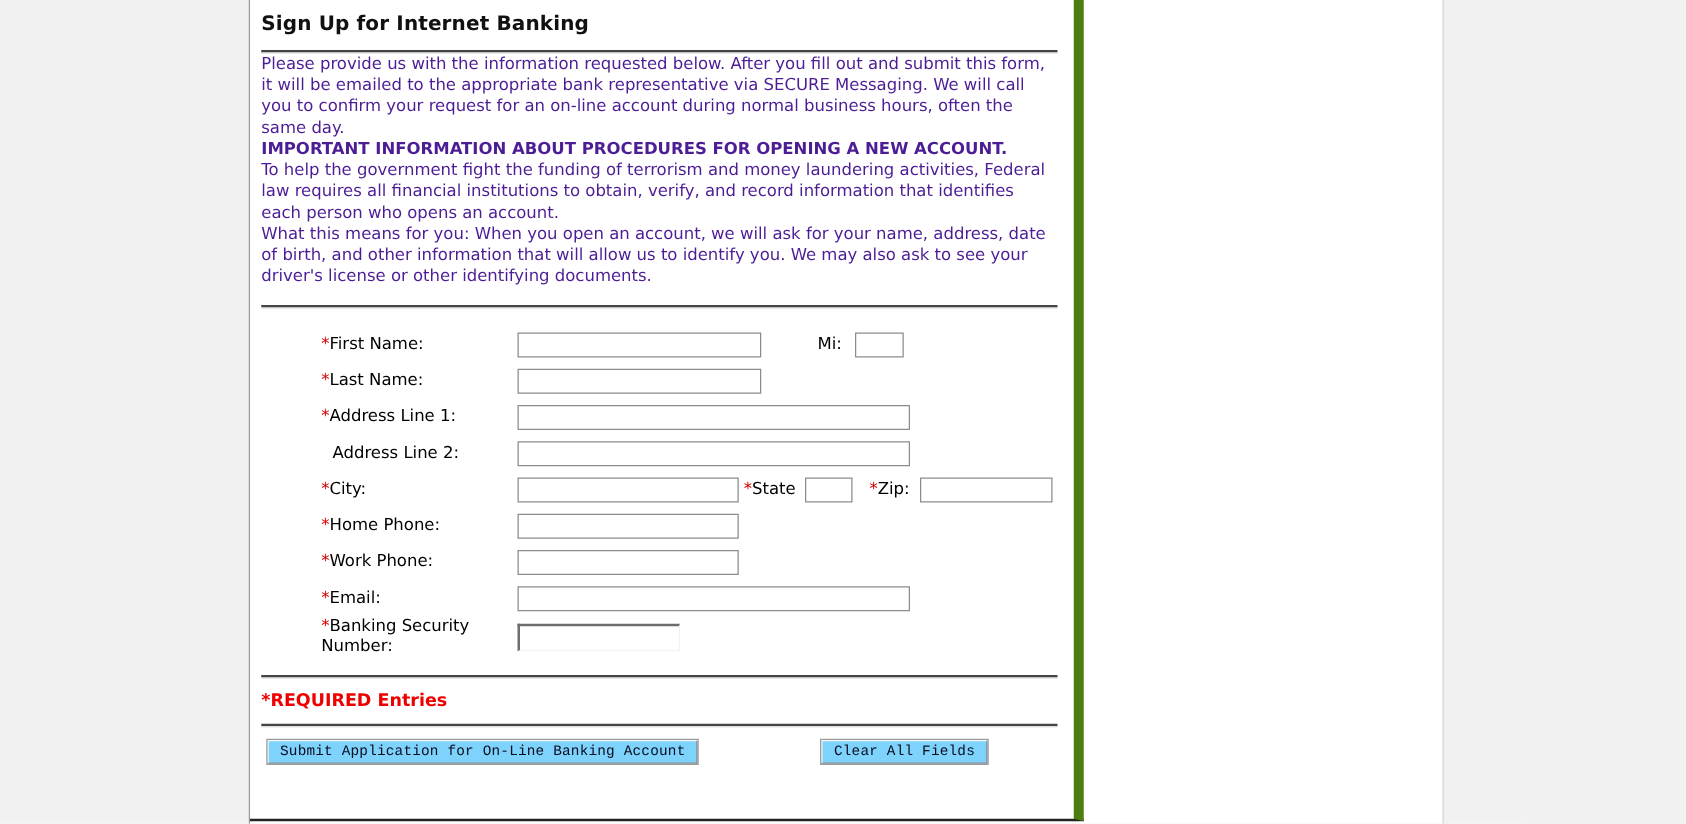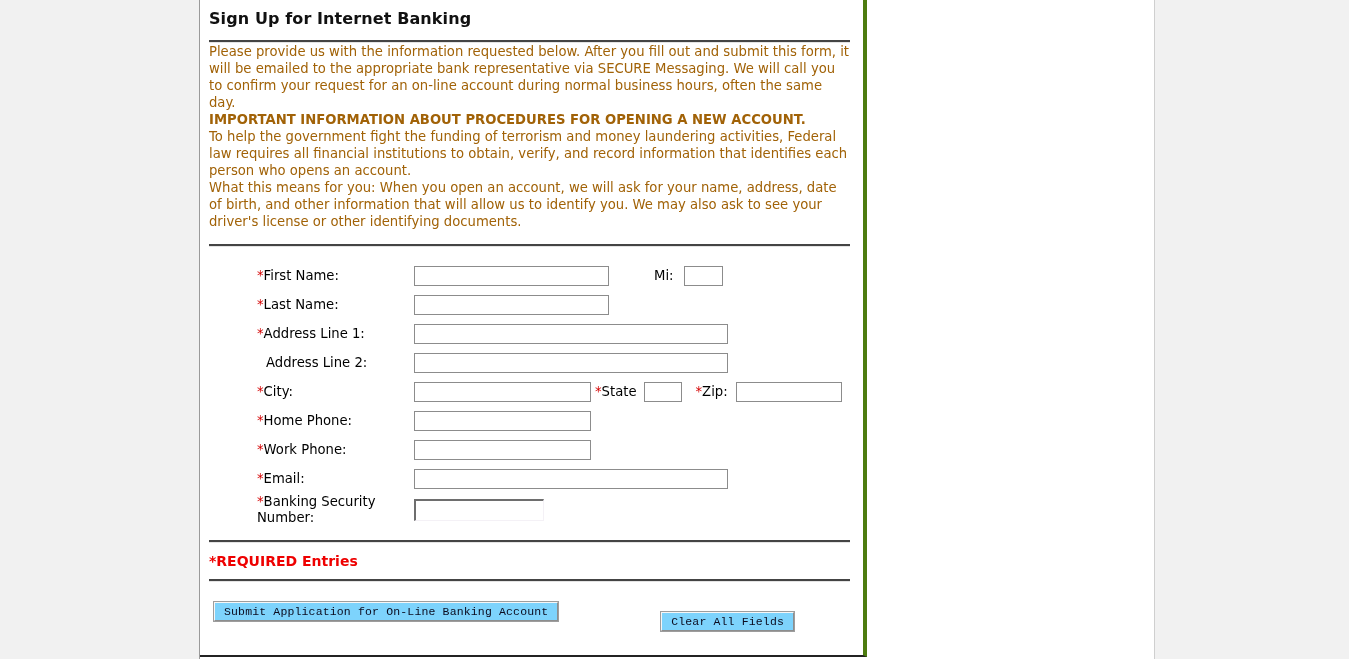--- a/index.html
+++ b/index.html
@@ -37,21 +37,21 @@
   }
 
   
   .content-frame {
     position: absolute;
     left: 0;
     top: 0;
     width: 667px;
     height: 657px;
     background: #ffffff;
-    border-right: 4px solid #4d7c0f;
+    border-right: 8px solid #4d7c0f;
     border-bottom: 2px solid #232323;
     box-sizing: border-box;
   }
 
   .inner-pad {
     padding: 0 13px 0 9px;
   }
 
   
   h1.form-title {
@@ -73,21 +73,21 @@
   .rule-title { margin-top: 12px; }
   .rule-form  { margin-top: 14px; }
   .rule-req-top { margin-top: 13px; }
   .rule-req-bot { margin-top: 10px; }
 
   p.para {
     margin: 0;
     padding: 0;
     font-size: 13.2px;
     line-height: 17px;
-    color: #a16207;
+    color: #4c1d95;
   }
   .para-intro { margin-top: 10px; }
   .para-bold {
     margin-top: 17px;
     font-weight: bold;
     font-size: 13.2px;
   }
   .para-gov { margin-top: 17px; }
 
   
@@ -187,21 +187,21 @@
     border-right: 1px solid #8d8d8d;
     border-bottom: 1px solid #8d8d8d;
     outline: 1px solid #9d9d9d;
     height: 19px;
     padding: 0 9px;
     cursor: pointer;
     letter-spacing: 0.15px;
     white-space: nowrap;
   }
   #btn-submit { margin-left: 5px; }
-  #btn-clear  { margin-right: 56px; margin-top: 20px; }
+  #btn-clear  { margin-right: 56px; }
 </style>
 </head>
 <body>
 
 <div id="page-root">
   <div class="doc-column">
     <div class="content-frame">
       <div class="inner-pad">
 
         <h1 class="form-title">Sign Up for Internet Banking</h1>

